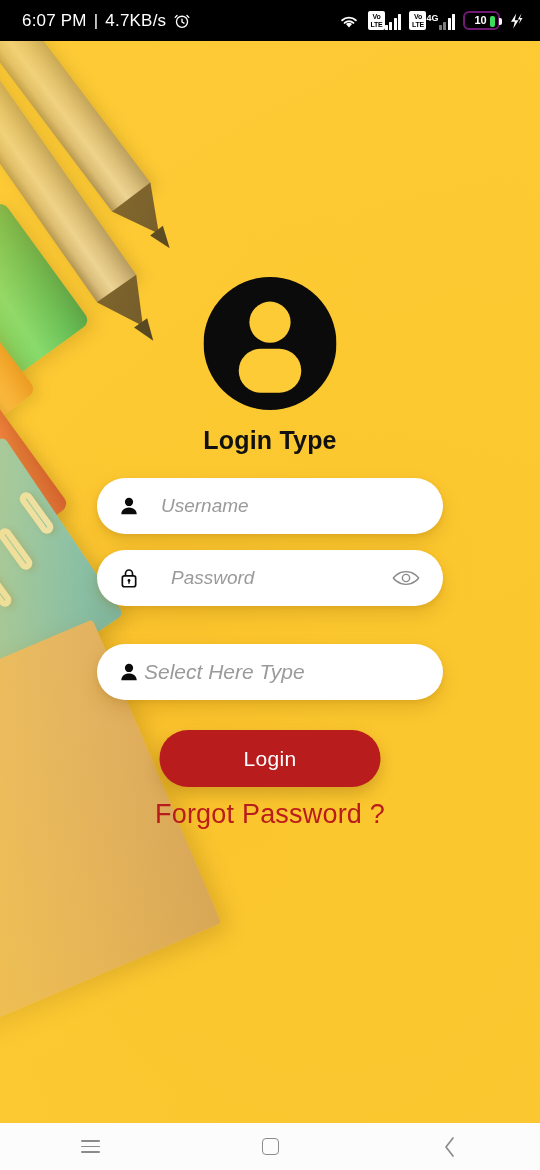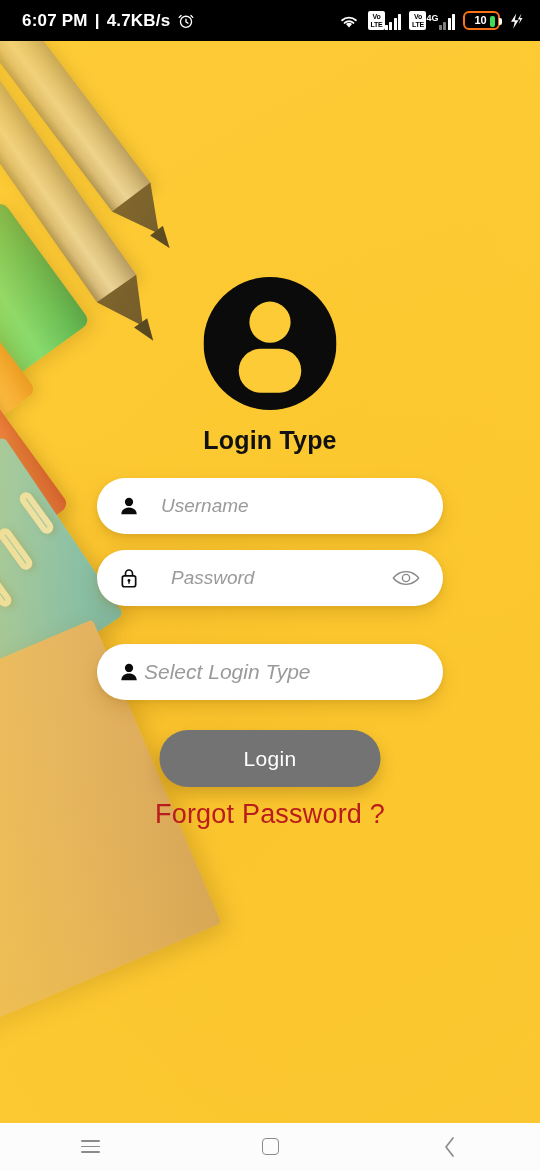--- a/index.html
+++ b/index.html
@@ -31,21 +31,21 @@
     justify-content: space-between;
     padding: 0 14px 0 22px;
     z-index: 60;
   }
   #status-left {
     display: flex;
     align-items: center;
     gap: 7px;
     color: #ffffff;
     font-size: 17px;
-    font-weight: bold;
+    font-weight: normal;
     letter-spacing: .2px;
     white-space: nowrap;
   }
   #status-right {
     display: flex;
     align-items: center;
     gap: 8px;
   }
   .sb-icon { display: block; }
   .volte-box {
@@ -70,21 +70,21 @@
   .bars i:nth-child(3){ height: 12px; }
   .bars i:nth-child(4){ height: 16px; }
   .sig-group { display: flex; align-items: flex-end; gap: 0; }
   .four-g {
     color: #fff; font-size: 9px; font-weight: bold;
     line-height: 9px; margin-bottom: 7px;
   }
   #battery {
     position: relative;
     width: 37px; height: 19px;
-    border: 2px solid #f97316;
+    border: 2px solid #701a75;
     border-radius: 6px;
     display: flex;
     align-items: center;
     justify-content: center;
   }
   #battery:after {
     content: "";
     position: absolute;
     right: -4px; top: 5px;
     width: 3px; height: 7px;
@@ -245,21 +245,21 @@
     justify-content: center;
     width: 30px;
     cursor: pointer;
   }
 
   #login-button {
     position: absolute;
     top: 689px; left: 50%;
     transform: translateX(-50%);
     width: 221px; height: 57px;
-    background: #737373;
+    background: #b91c1c;
     border: none;
     border-radius: 29px;
     color: #ffffff;
     font-family: "Liberation Sans", sans-serif;
     font-size: 21px;
     letter-spacing: .3px;
     cursor: pointer;
     box-shadow: 0 7px 16px rgba(120,80,5,.3);
   }
 
@@ -451,21 +451,21 @@
       </span>
     </div>
 
     <div class="field" id="field-logintype">
       <span class="f-icon">
         <svg width="22" height="22" viewBox="0 0 24 24">
           <circle cx="12" cy="7.6" r="4.5" fill="#0b0b0b"></circle>
           <path d="M3.6 21c0-4.6 3.8-7.4 8.4-7.4s8.4 2.8 8.4 7.4z" fill="#0b0b0b"></path>
         </svg>
       </span>
-      <span class="f-text">Select Login Type</span>
+      <span class="f-text">Select Here Type</span>
     </div>
 
     <button id="login-button">Login</button>
 
     <div id="forgot-password">Forgot Password ?</div>
   </div>
 
   <div id="nav-bar">
     <div class="nav-btn" id="nav-recent">
       <div class="lines">

